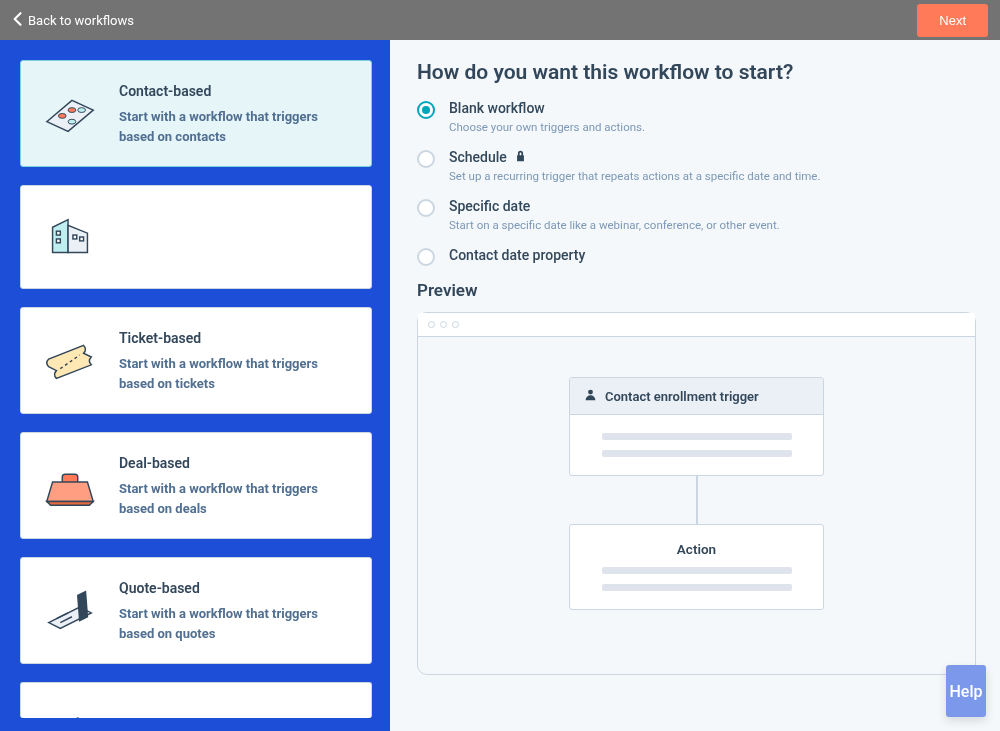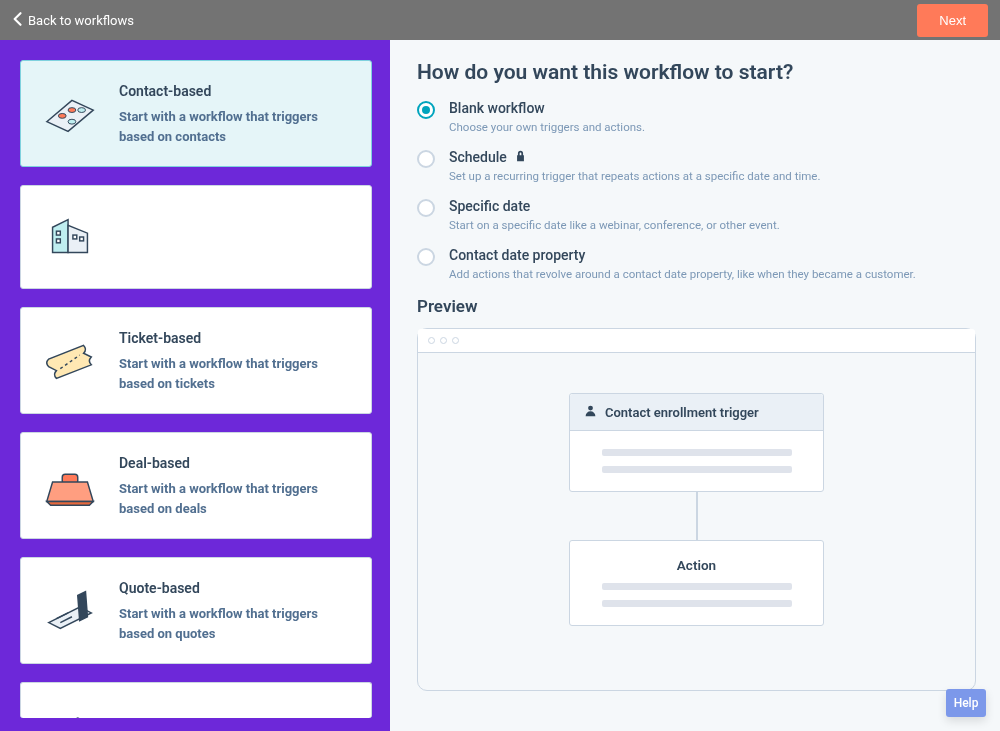--- a/index.html
+++ b/index.html
@@ -39,21 +39,21 @@
     padding: 9px 22px;
     font-size: 13px;
     font-weight: 500;
     cursor: pointer;
   }
 
   
   .layout { display: flex; height: calc(100% - 40px); }
   .left-col {
     width: 390px;
-    background: #6d28d9;
+    background: #1d4ed8;
     padding: 20px 18px 20px 20px;
     overflow-y: auto;
   }
   .right-col {
     flex: 1;
     background: #f5f8fa;
     padding: 20px 24px 20px 27px;
     overflow-y: auto;
   }
 
@@ -156,26 +156,26 @@
   .node-body { padding: 18px 20px 18px;}
   .placeholder-line { height:7px; background:#dfe3eb; border-radius:2px; margin: 0 auto 10px auto;}
   .pl1{ width: 190px;}
   .pl2{ width: 190px; margin-bottom:0;}
   .connector { width:2px; height:48px; background:#cbd6e2;}
   .action-title { text-align:center; font-size:13.5px; font-weight:600; color:#33475b; padding: 16px 0 10px 0;}
 
   
   .help-btn {
     position:absolute; right:14px; bottom:14px;
-    width:40px; height:28px;
+    width:40px; height:52px;
     background:#7c98ea;
     color:#fff;
     border-radius:3px;
     display:flex; align-items:center; justify-content:center;
-    font-size:12px; font-weight:500;
+    font-size:16px; font-weight:500;
     cursor:pointer;
     box-shadow: 0 4px 10px rgba(0,0,0,.12);
   }
 
   
   .left-col::-webkit-scrollbar{width:0;}
 </style>
 </head>
 <body>
 
@@ -325,21 +325,20 @@
         <div class="radio-desc">Start on a specific date like a webinar, conference, or other event.</div>
       </div>
     </div>
 
     <div class="radio-item">
       <div class="radio-outer"></div>
       <div class="radio-body">
         <div class="radio-title">
             <span>Contact date property</span>
           </div>
-        <div class="radio-desc">Add actions that revolve around a contact date property, like when they became a customer.</div>
       </div>
     </div>
 
     <div class="preview-h">Preview</div>
 
     <div class="preview-box">
       <div class="preview-titlebar">
         <div class="dot"></div>
         <div class="dot"></div>
         <div class="dot"></div>

